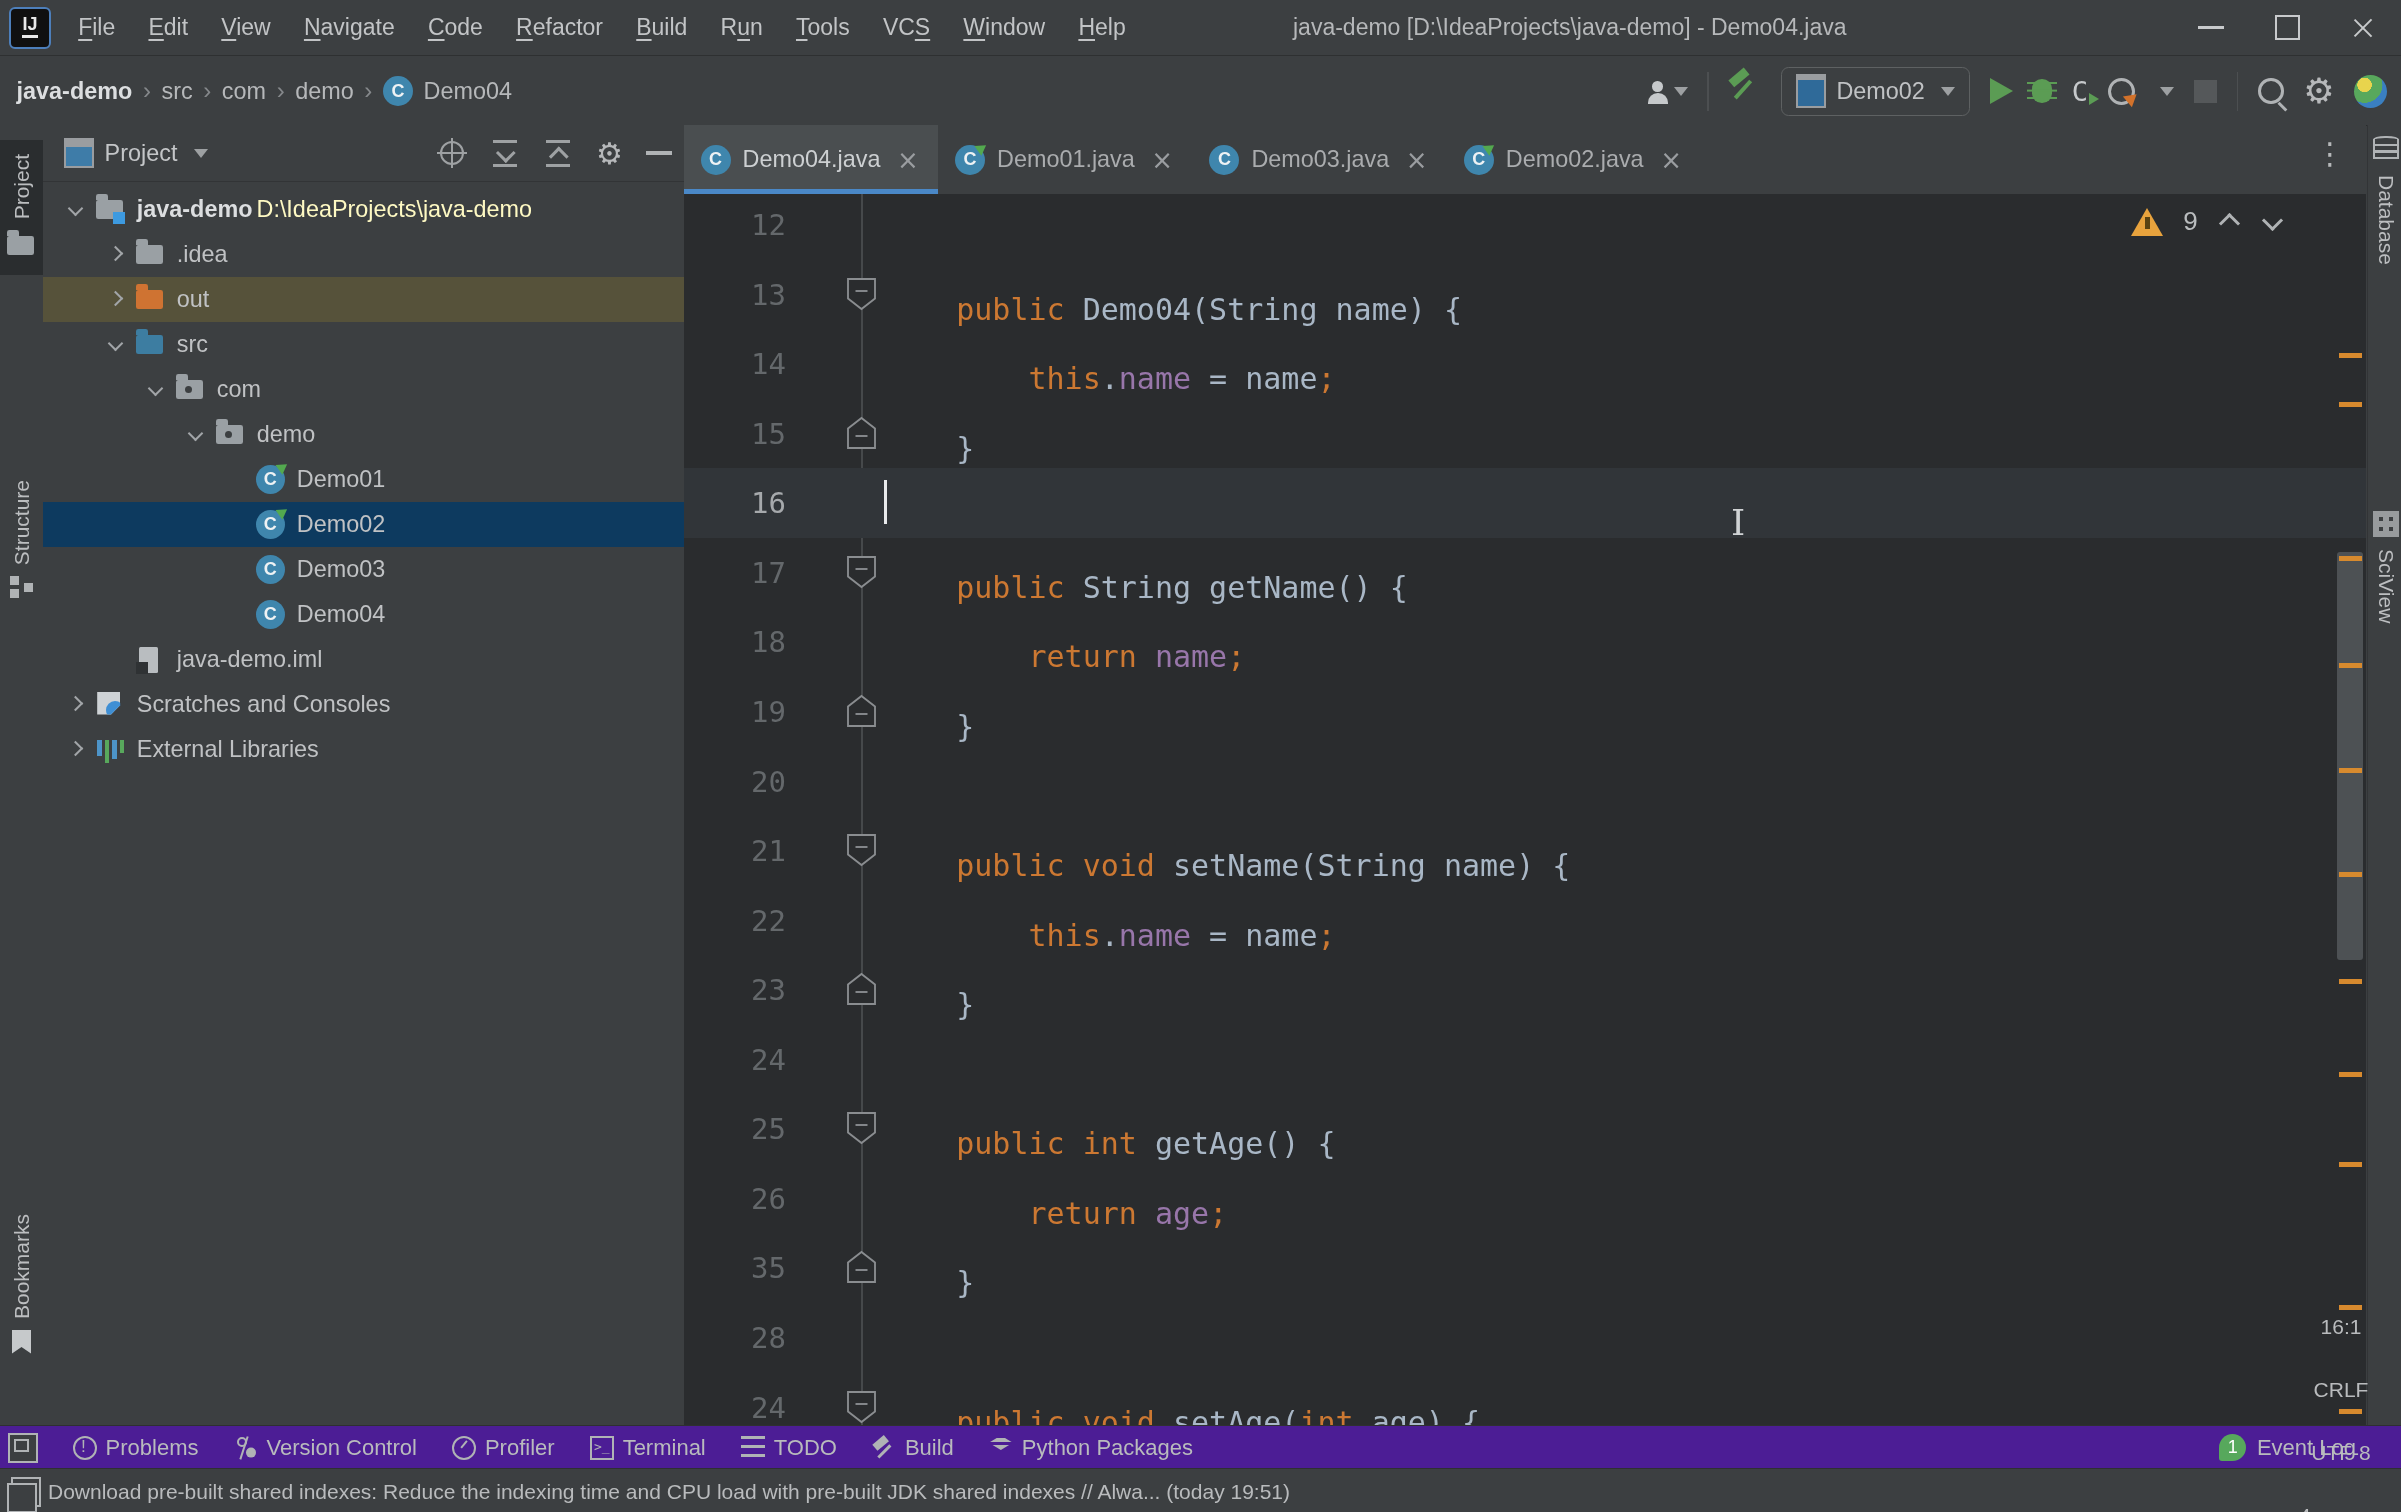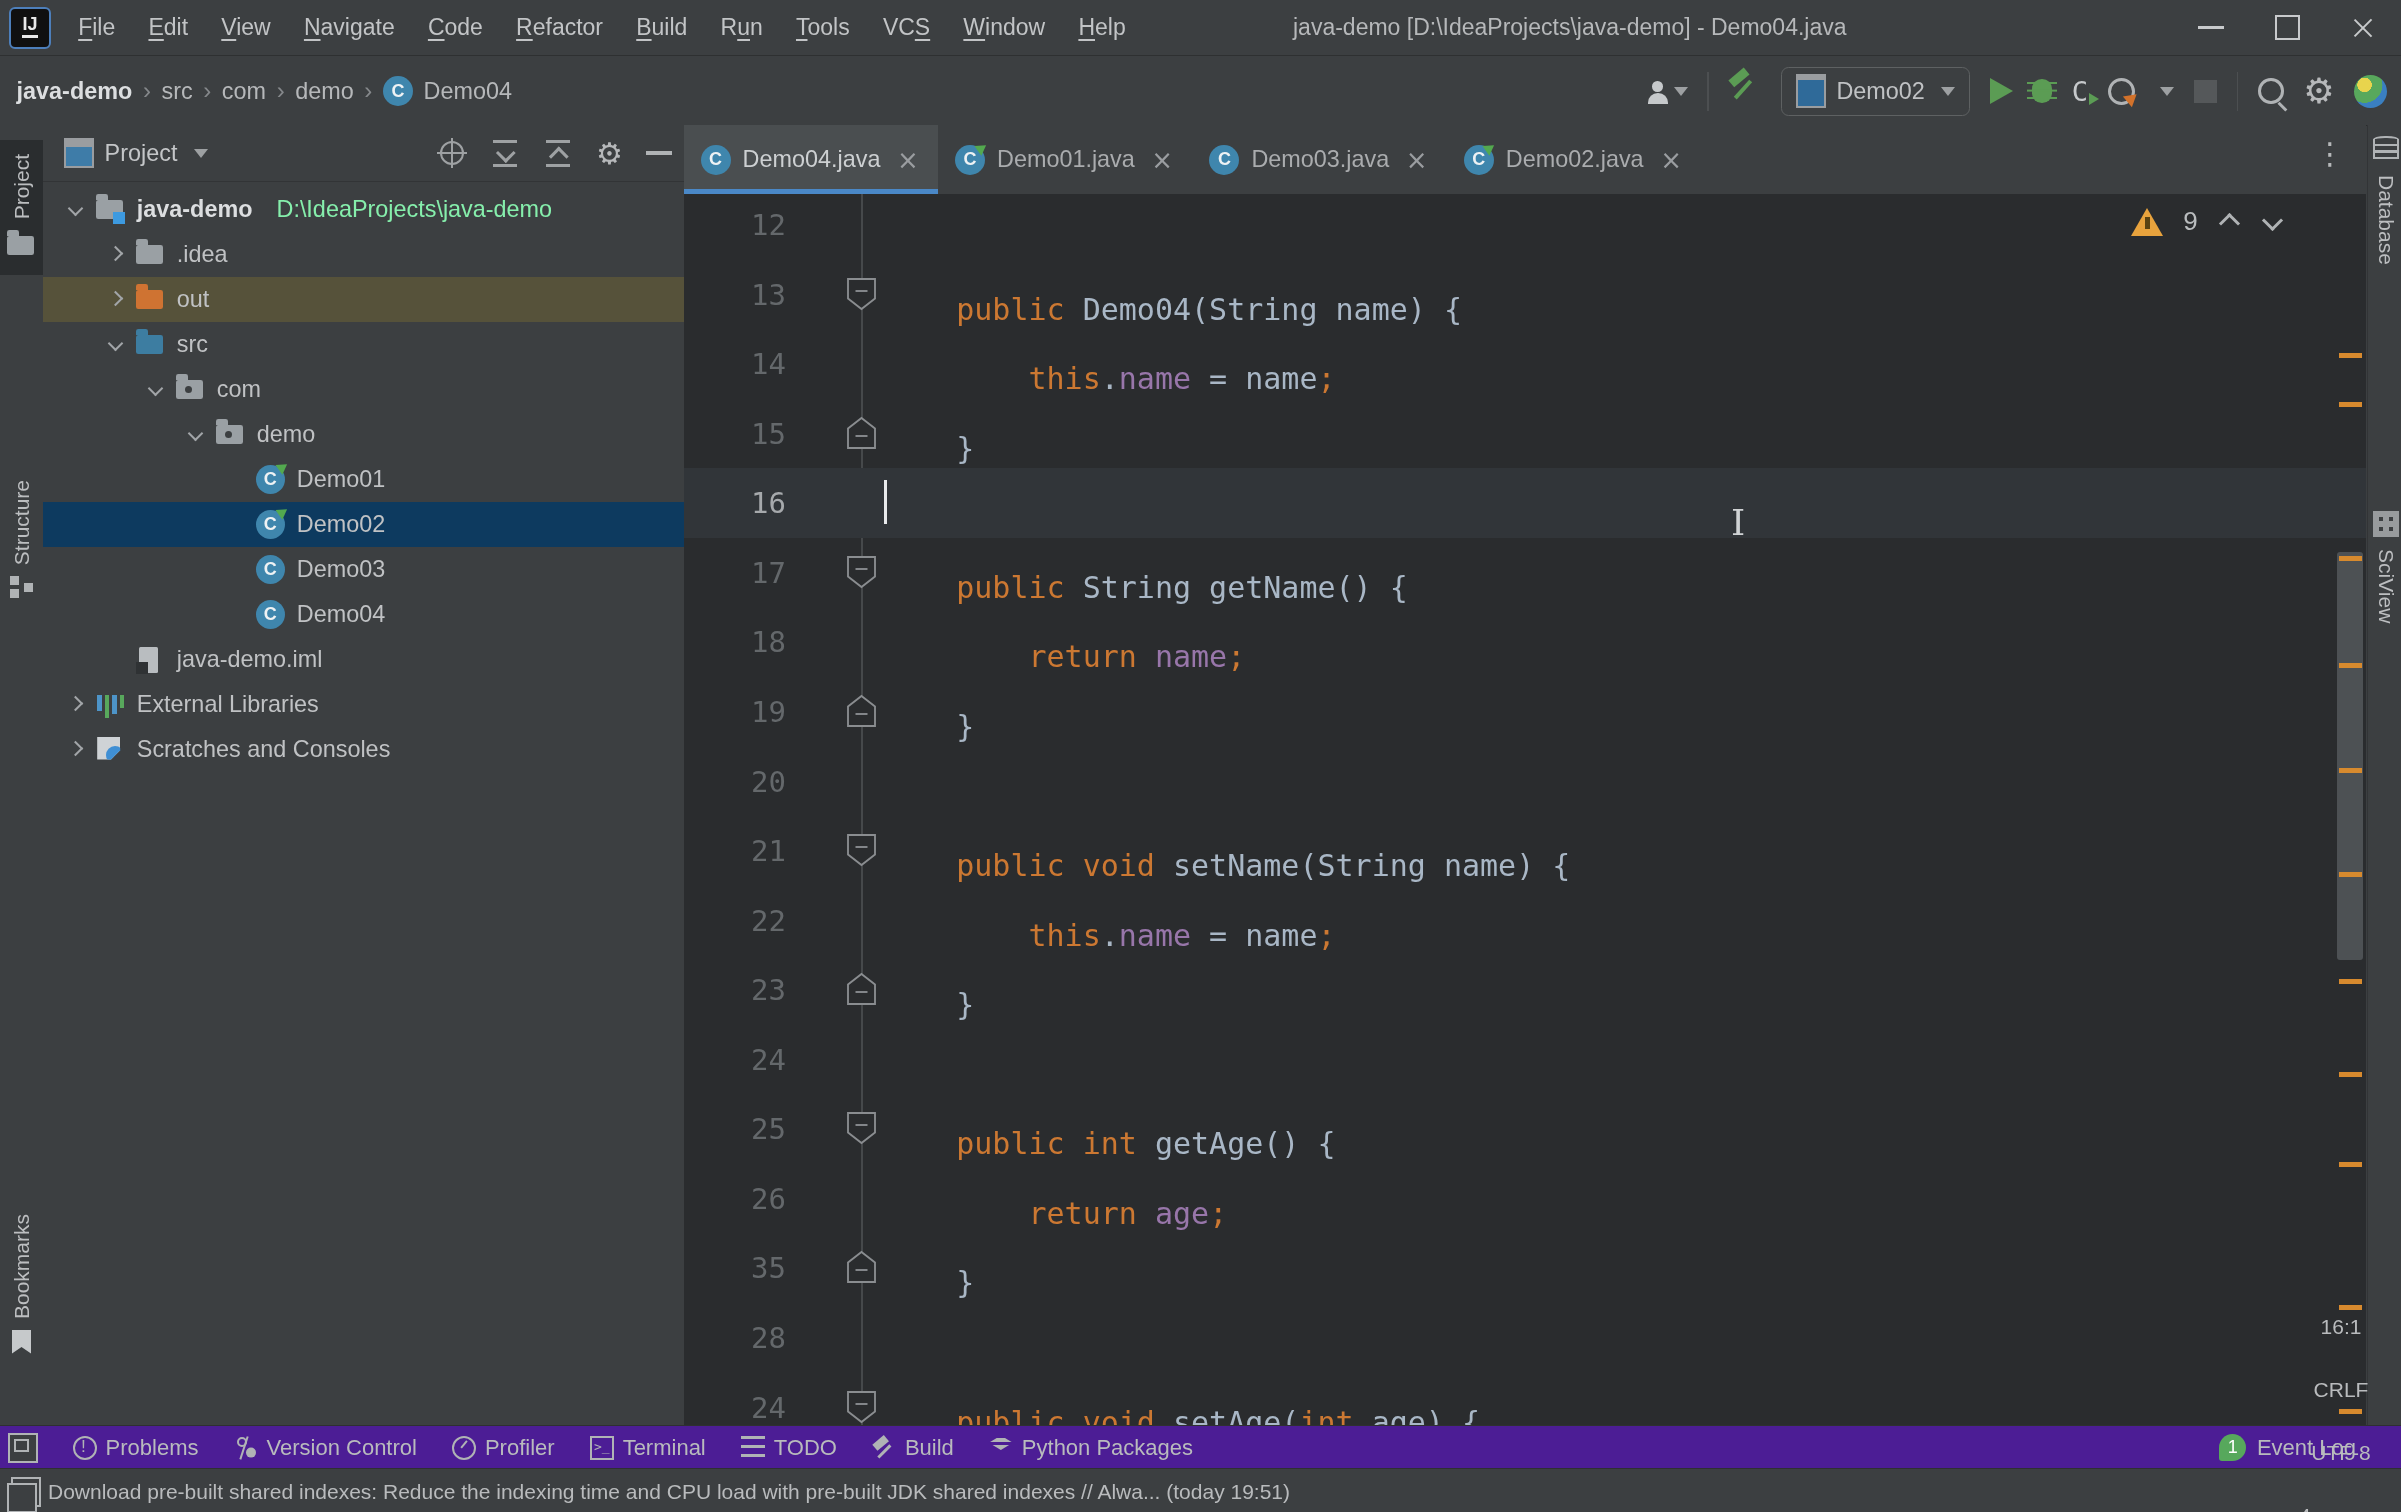--- a/index.html
+++ b/index.html
@@ -55,21 +55,21 @@
   #project-panel{position:absolute;left:43px;top:125px;width:641px;height:1300px;background:#3C3F41;
                  border-right:1.5px solid #323436;}
   #pp-header{height:56px;display:flex;align-items:center;border-bottom:1.5px solid #323436;}
   #pp-title{display:flex;align-items:center;gap:10.6px;margin-left:21px;font-size:23.4px;color:#c4c6c8;}
   .pp-win-ic{width:26px;height:26px;border:2.3px solid #9a9da0;background:linear-gradient(#9a9da0 0 6.8px,#3e7ca8 6.8px 100%);}
   #pp-actions{position:absolute;right:12px;top:0;height:56px;display:flex;align-items:center;gap:23px;}
   #tree{position:absolute;left:0;top:62px;width:641px;}
   .trow{position:relative;height:45px;display:flex;align-items:center;font-size:23.4px;color:#c0c2c4;white-space:nowrap;}
   .trow.selected{background:#0D3A5F;}
   .trow.droprow{background:#56523A;}
-  .trow .hint{color:#86efac;margin-left:24px;}
+  .trow .hint{color:#fef9c3;margin-left:4px;}
   .trow .rootlbl{font-weight:bold;color:#dcdee0;}
   .chev{width:16.6px;height:16.6px;flex:none;position:relative;}
   .chev:before{content:"";position:absolute;left:3px;top:1.5px;width:9px;height:9px;
     border-right:2.3px solid #a2a5a8;border-bottom:2.3px solid #a2a5a8;}
   .chev.closed:before{transform:rotate(-45deg);}
   .chev.open:before{transform:rotate(45deg);}
   .ticon{width:32px;height:32px;flex:none;margin:0 10.6px 0 10.6px;position:relative;}
   .folder{position:absolute;left:1.5px;top:6px;width:27px;height:19.7px;border-radius:2.3px;}
   .folder:before{content:"";position:absolute;left:0;top:-5.3px;width:12px;height:5.3px;border-radius:2.3px 2.3px 0 0;background:inherit;}
   .f-gray{background:#9aa0a4;} .f-orange{background:#cf7332;} .f-blue{background:#3d7da1;}
@@ -427,36 +427,36 @@
           <span class="chev " style="visibility: hidden;"></span>
           <span class="ticon">
             <span class="iml-ic"></span>
           </span>
           <span>java-demo.iml</span>
         </div>
         <div class="trow">
           <span style="display: inline-block; width: 24px;"></span>
           <span class="chev closed"></span>
           <span class="ticon">
+            <span class="scr-ic"></span>
+          </span>
+          <span>Scratches and Consoles</span>
+        </div>
+        <div class="trow">
+          <span style="display: inline-block; width: 24px;"></span>
+          <span class="chev closed"></span>
+          <span class="ticon">
             <span class="libs-ic">
               <i style="height:16.6px"></i>
               <i style="height:23px"></i>
               <i style="height:19.7px"></i>
               <i style="height:13.6px"></i>
             </span>
           </span>
           <span>External Libraries</span>
-        </div>
-        <div class="trow">
-          <span style="display: inline-block; width: 24px;"></span>
-          <span class="chev closed"></span>
-          <span class="ticon">
-            <span class="scr-ic"></span>
-          </span>
-          <span>Scratches and Consoles</span>
         </div>
       </div>
   </div>
 
   <div id="editor">
     <div id="tabbar">
         <div class="etab active">
           <span style="position: relative;">
             <span class="classic" style="position: relative;">C</span>
           </span>

